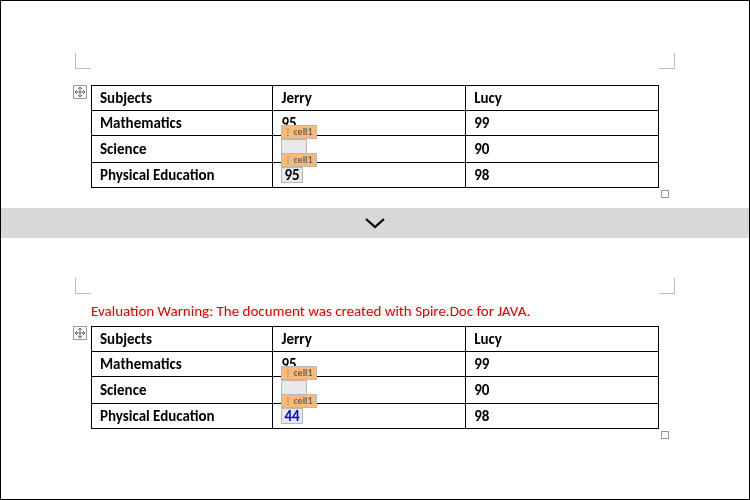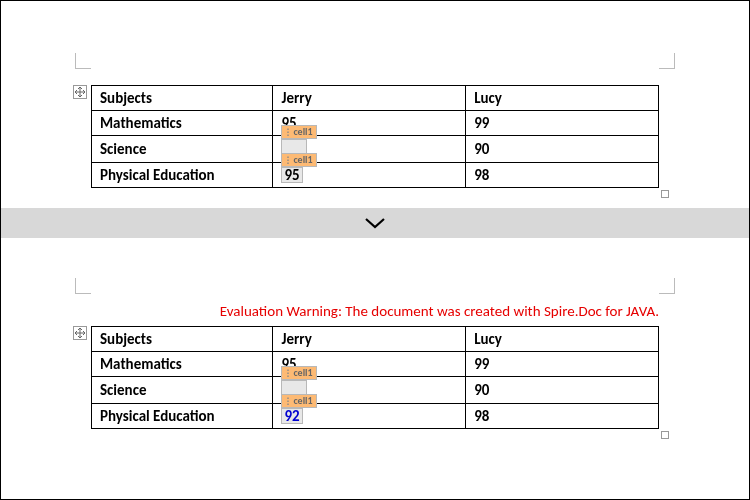--- a/index.html
+++ b/index.html
@@ -160,21 +160,21 @@
 <div class="divider">
   <svg width="24" height="14" viewBox="0 0 24 14">
     <path d="M3 3 L12 11 L21 3" stroke="#000" stroke-width="2.2" fill="none"></path>
   </svg>
 </div>
 
 <div class="page2">
   <div class="corner tl" style="top:40px; left:74px;"></div>
   <div class="corner tr" style="top:40px; right:74px;"></div>
 
-  <div class="warning" style="margin-top:8px;text-align:right;">Evaluation Warning: The document was created with Spire.Doc for JAVA.</div>
+  <div class="warning" style="margin-top:8px;">Evaluation Warning: The document was created with Spire.Doc for JAVA.</div>
 
   <div class="table-wrap">
     <div class="table-anchor">
       <svg width="10" height="10" viewBox="0 0 10 10">
           <path d="M5 0 L5 10 M0 5 L10 5 M5 0 L3 2 M5 0 L7 2 M5 10 L3 8 M5 10 L7 8 M0 5 L2 3 M0 5 L2 7 M10 5 L8 3 M10 5 L8 7" stroke="#666" stroke-width="1" fill="none"></path>
         </svg>
     </div>
     <table>
       <colgroup>
           <col class="c1">
@@ -192,20 +192,20 @@
         <td>95</td>
         <td>99</td>
       </tr>
       <tr>
         <td>Science</td>
         <td><span class="cc-box" style="min-width:26px;"><span class="cc-label">cell1</span><span></span></span></td>
         <td>90</td>
       </tr>
       <tr>
         <td>Physical Education</td>
-        <td><span class="cc-box"><span class="cc-label">cell1</span><span class="blue">92</span></span></td>
+        <td><span class="cc-box"><span class="cc-label">cell1</span><span class="blue">44</span></span></td>
         <td>98</td>
       </tr>
     </tbody>
       </table>
     <div class="resize-handle" style="right:-10px; bottom:-10px;"></div>
   </div>
 </div>
 
 </body></html>

